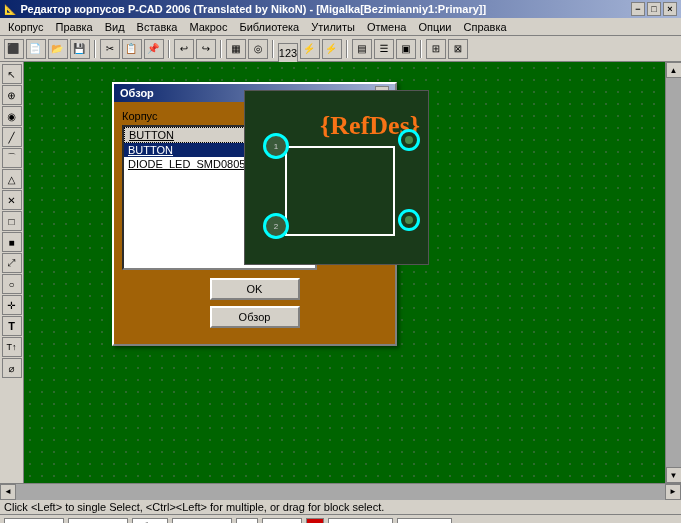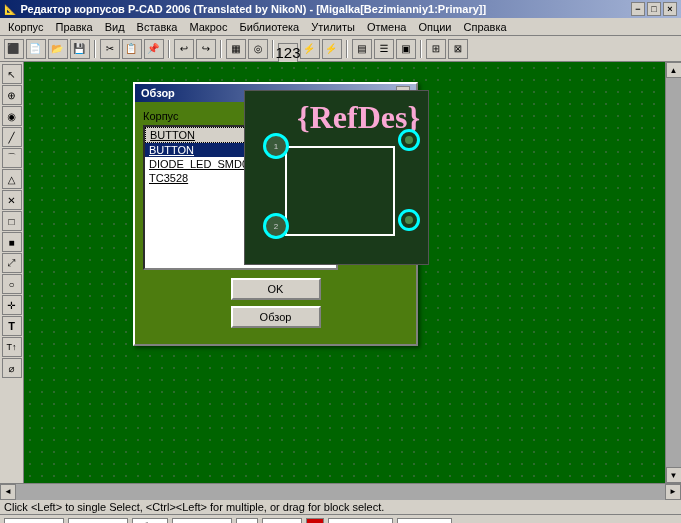--- a/index.html
+++ b/index.html
@@ -184,23 +184,23 @@
     
     .dialog-overlay {
       position: absolute;
       top: 0; left: 0; right: 0; bottom: 0;
     }
 
     
     .dialog {
       position: absolute;
       top: 20px;
-      left: 109px;
+      left: 88px;
       width: 285px;
-      background: #4d7c0f;
+      background: #a16207;
       border: 2px solid #ffffff;
       border-right-color: #808080;
       border-bottom-color: #808080;
       box-shadow: 2px 2px 4px rgba(0,0,0,0.5);
     }
     .dialog-title {
       background: linear-gradient(to right, #0a246a, #a6b5d7);
       color: white;
       height: 18px;
       display: flex;
@@ -239,24 +239,24 @@
       top: 28px;
       left: 220px;
       width: 185px;
       height: 175px;
       background: #1a3a1a;
       border: 1px solid #555;
       overflow: hidden;
     }
     .refdes-text {
       position: absolute;
-      top: 8px;
+      top: 20px;
       right: 8px;
-      color: #f9a8d4;
-      font-size: 32px;
+      color: #f97316;
+      font-size: 26px;
       font-weight: bold;
       font-family: serif;
     }
     .preview-rect {
       position: absolute;
       top: 55px;
       left: 40px;
       width: 110px;
       height: 90px;
       border: 2px solid white;
@@ -354,21 +354,21 @@
   <div class="toolbar-btn">✂</div>
   <div class="toolbar-btn">📋</div>
   <div class="toolbar-btn">📌</div>
   <div class="toolbar-separator"></div>
   <div class="toolbar-btn">↩</div>
   <div class="toolbar-btn">↪</div>
   <div class="toolbar-separator"></div>
   <div class="toolbar-btn">▦</div>
   <div class="toolbar-btn">◎</div>
   <div class="toolbar-separator"></div>
-  <div class="toolbar-btn" style="font-size:15px;margin-top:8px;">123</div>
+  <div class="toolbar-btn" style="font-size:11px;margin-top:8px;">123</div>
   <div class="toolbar-btn">⚡</div>
   <div class="toolbar-btn">⚡</div>
   <div class="toolbar-separator"></div>
   <div class="toolbar-btn">▤</div>
   <div class="toolbar-btn">☰</div>
   <div class="toolbar-btn">▣</div>
   <div class="toolbar-separator"></div>
   <div class="toolbar-btn">⊞</div>
   <div class="toolbar-btn">⊠</div>
 </div>
@@ -407,21 +407,20 @@
             </div>
           </div>
 
           <div style="padding:8px; position:relative;">
             <div style="font-size:11px; margin-bottom:3px;">Корпус</div>
 
             <div class="listbox">
               <div class="listbox-item selected-first">BUTTON</div>
               <div class="listbox-item selected">BUTTON</div>
               <div class="listbox-item">DIODE_LED_SMD0805</div>
-              <div class="listbox-item">TC3528</div>
             </div>
 
             <div class="dialog-buttons">
               <button class="dialog-btn">OK</button>
               <button class="dialog-btn">Обзор</button>
             </div>
           </div>
         </div>
 
         <div class="preview-area">

